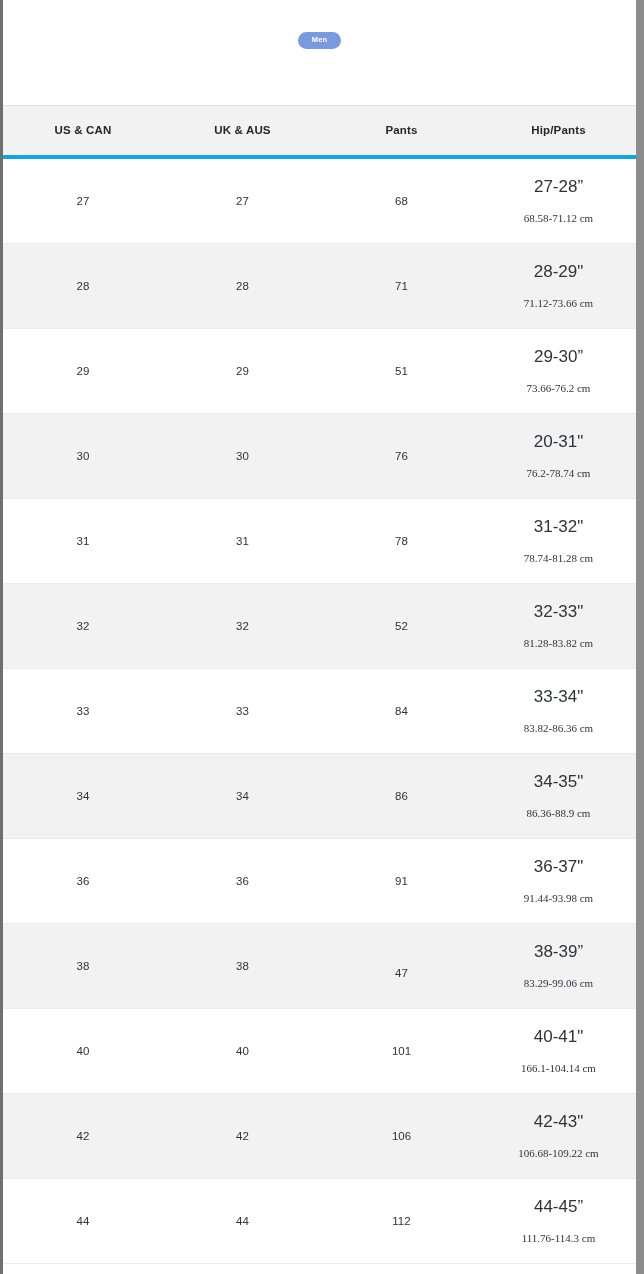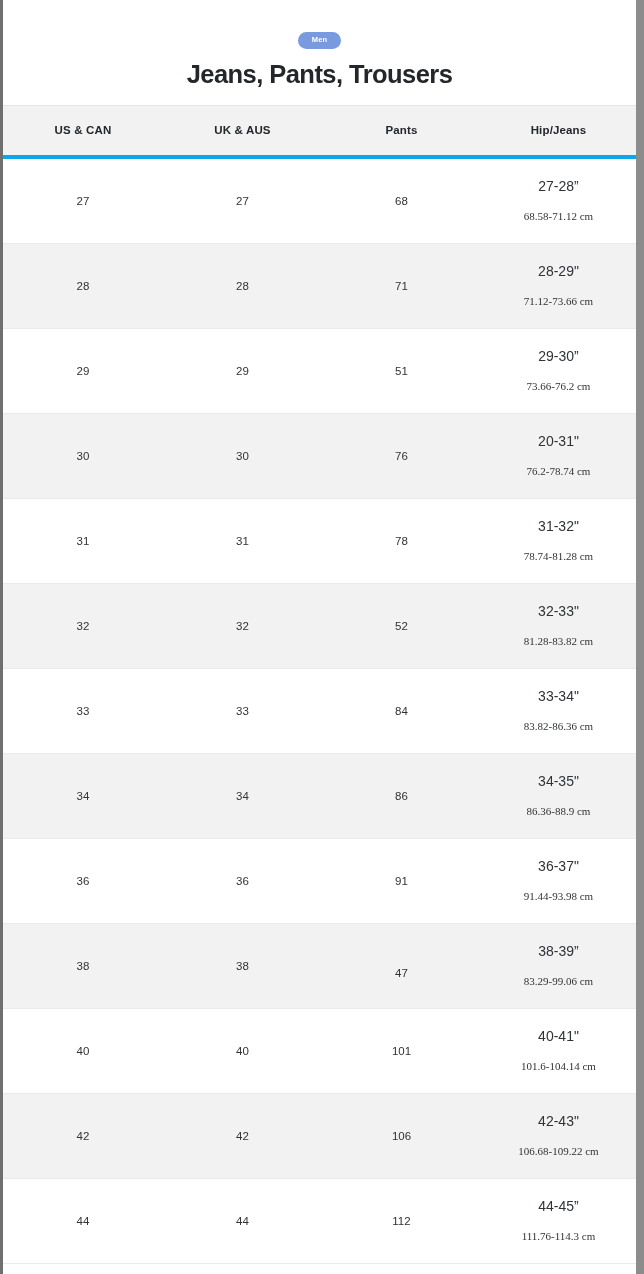--- a/index.html
+++ b/index.html
@@ -128,51 +128,50 @@
   td.hip-cell { padding: 0; }
   .hip-inner {
     display: flex;
     flex-direction: column;
     align-items: center;
     justify-content: center;
     gap: 18px;
     height: 84px;
     line-height: 1;
   }
-  .hip-in  { font-size: 14px; color: #2f3337; }
+  .hip-in  { font-size: 17px; color: #2f3337; }
   .hip-cm  { font-size: 11px; color: #2f3337; font-family: Liberation Serif, serif; }
 
   
   td.nudge-down { padding-top: 14px; }
 </style>
 </head>
 <body>
 
 <div id="viewport">
 
   <div id="page">
 
     <div id="chart-header">
       <span id="gender-badge">Men</span>
-      <h1 id="chart-title">Jeans, Pants, Trousers</h1>
     </div>
 
     <table id="size-table">
       <colgroup>
         <col class="c-us">
           <col class="c-uk">
           <col class="c-eu">
           <col class="c-hip">
       </colgroup>
       <thead>
         <tr>
           <th>US &amp; CAN</th>
           <th>UK &amp; AUS</th>
           <th>Pants</th>
-          <th>Hip/Jeans</th>
+          <th>Hip/Pants</th>
         </tr>
       </thead>
       <tbody>
 
         <tr class="plain">
           <td>27</td>
           <td>27</td>
           <td>68</td>
           <td class="hip-cell">
             <div class="hip-inner">
@@ -290,21 +289,21 @@
           </td>
         </tr>
 
         <tr class="plain">
           <td>40</td>
           <td>40</td>
           <td>101</td>
           <td class="hip-cell">
             <div class="hip-inner">
               <span class="hip-in">40-41"</span>
-              <span class="hip-cm">101.6-104.14 cm</span>
+              <span class="hip-cm">166.1-104.14 cm</span>
             </div>
           </td>
         </tr>
 
         <tr class="alt">
           <td>42</td>
           <td>42</td>
           <td>106</td>
           <td class="hip-cell">
             <div class="hip-inner">

